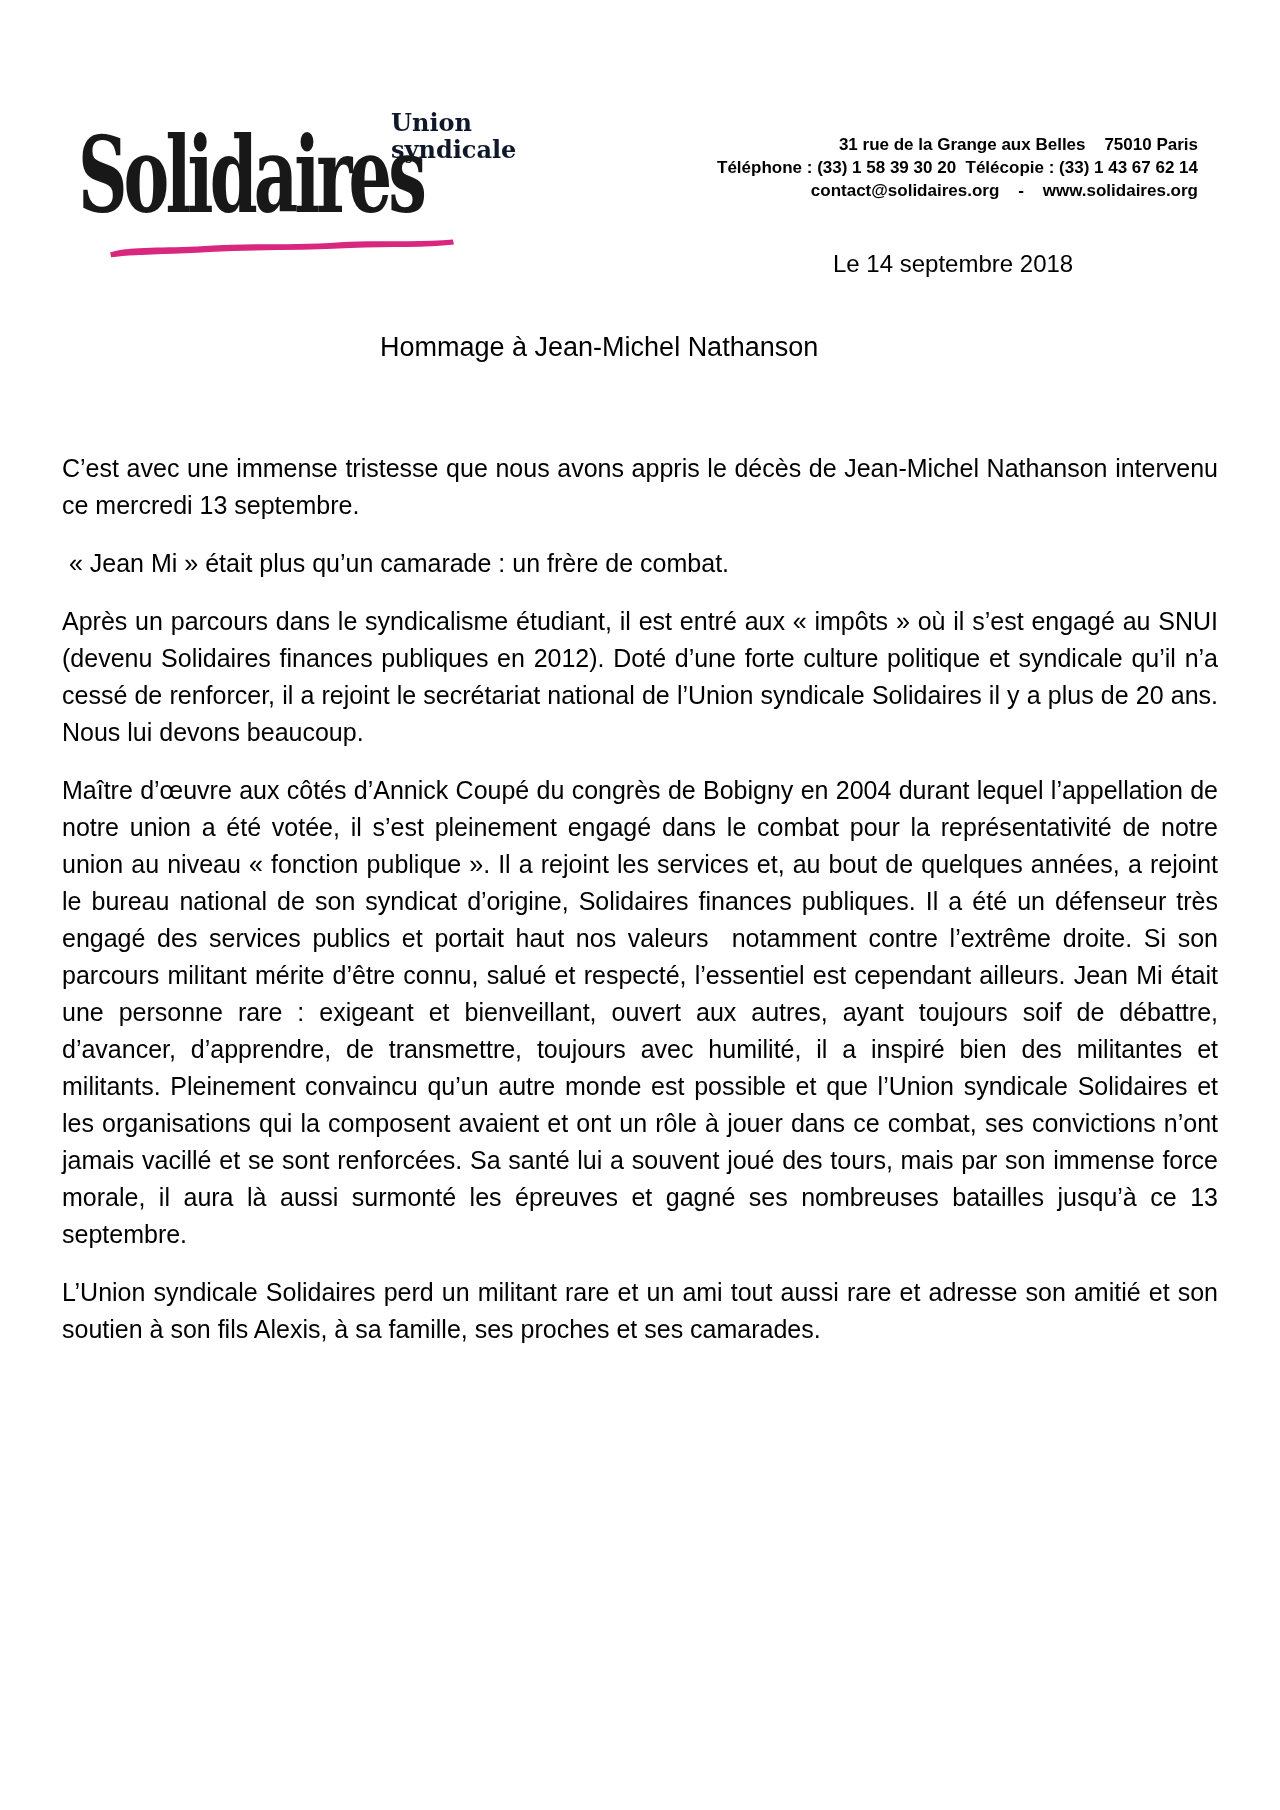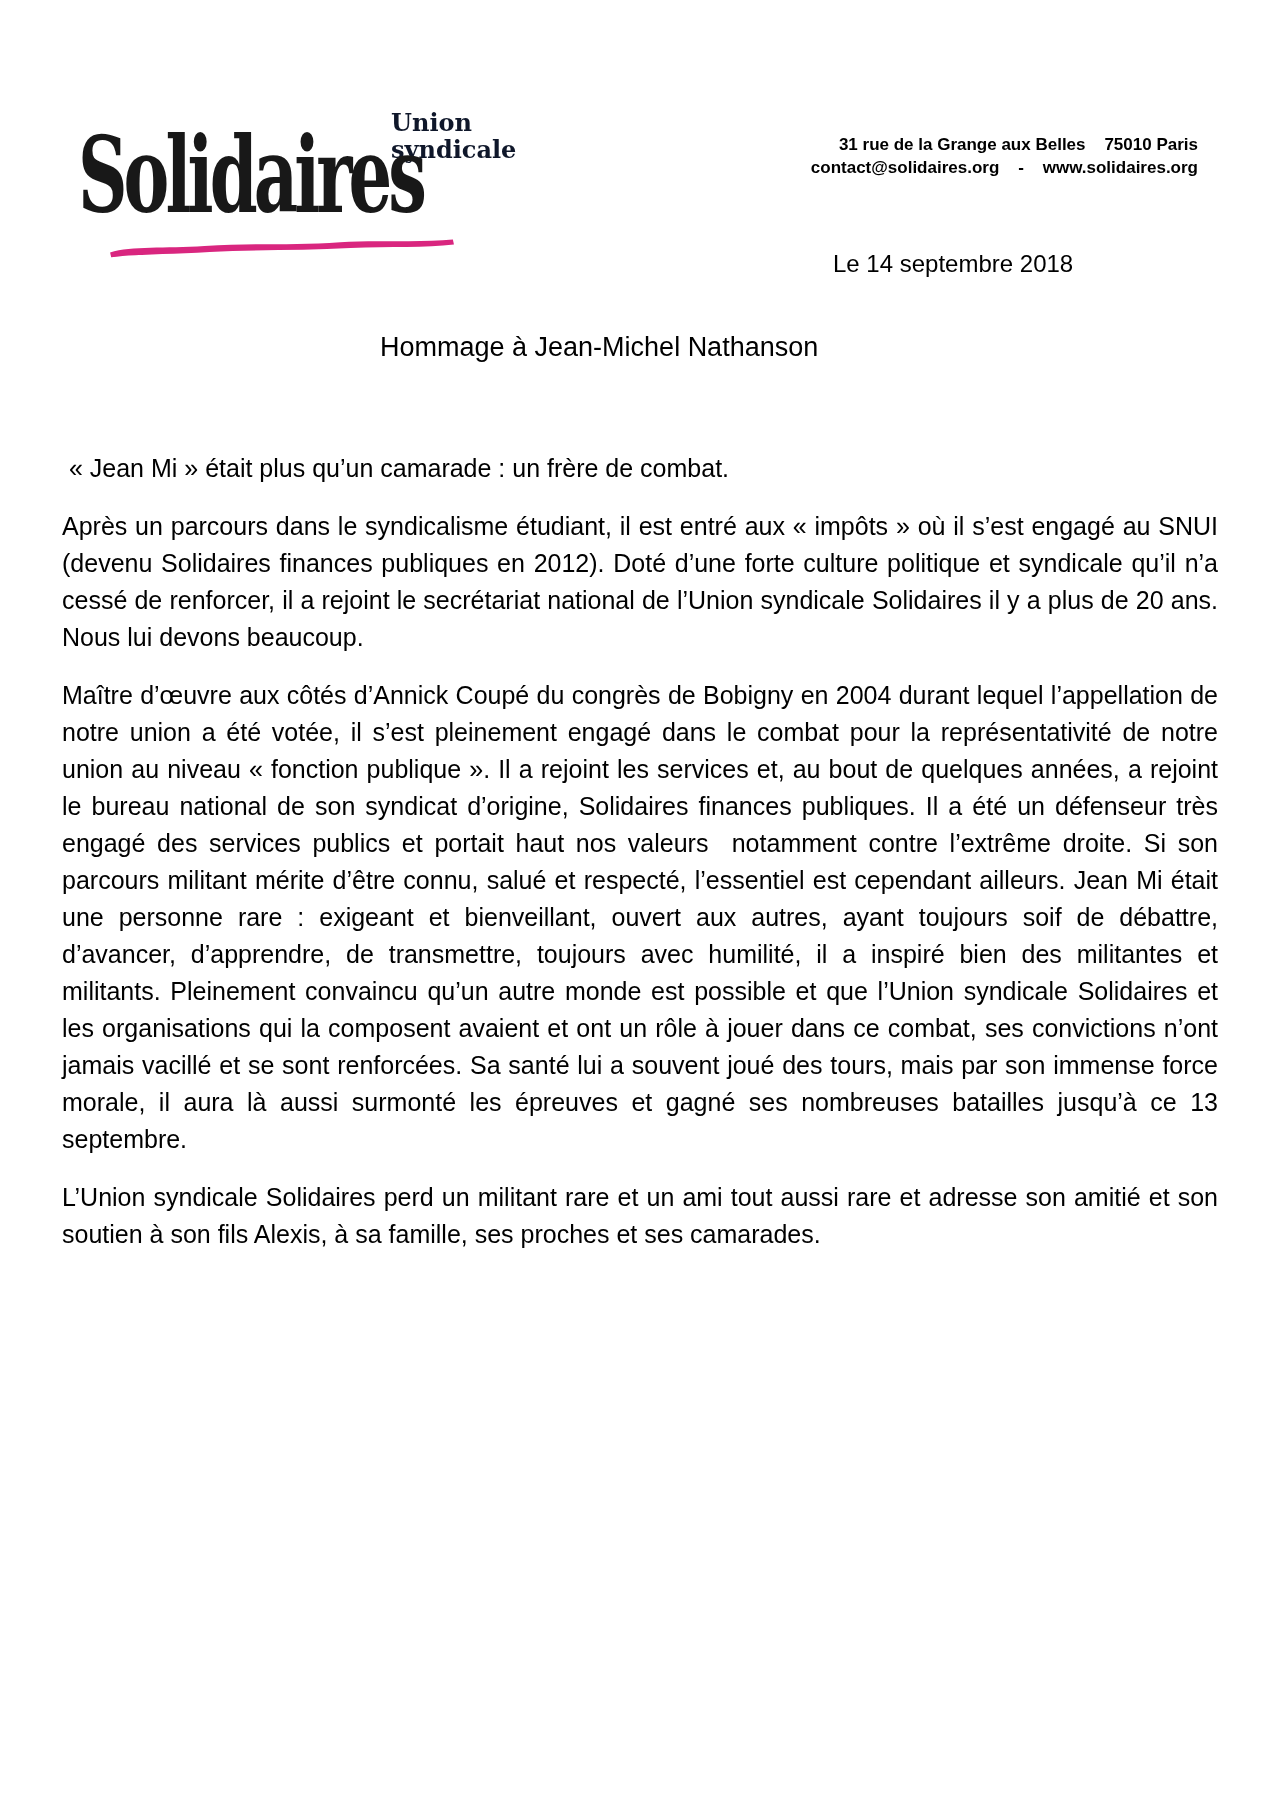--- a/index.html
+++ b/index.html
@@ -105,28 +105,30 @@
       <div>Union</div>
       <div>syndicale</div>
     </div>
     <div class="logo-wordmark">Solidaires</div>
     <svg class="logo-underline" viewBox="0 0 352 20" preserveAspectRatio="none">
       <path d="M6 13 C 28 7, 60 10, 100 8 C 150 5, 190 9, 235 6 C 270 4, 315 8, 347 5 L 348 10 C 320 13, 285 11, 245 12 C 200 14, 150 12, 105 14 C 65 16, 30 15, 7 18 Z" fill="#d9267f"></path>
     </svg>
 
     <div class="contact">
       <div>31 rue de la Grange aux Belles&nbsp;&nbsp;&nbsp;&nbsp;75010 Paris</div>
+      <div>Téléphone&nbsp;: (33) 1 58 39 30 20&nbsp;&nbsp;Télécopie&nbsp;: (33) 1 43 67 62 14</div>
       <div>contact@solidaires.org&nbsp;&nbsp;&nbsp;&nbsp;-&nbsp;&nbsp;&nbsp;&nbsp;www.solidaires.org</div>
     </div>
   </div>
 
   <div class="doc-date">Le 14 septembre 2018</div>
 
   <h1 class="doc-title">Hommage à Jean-Michel Nathanson</h1>
 
   <div class="doc-body">
+    <p>C’est avec une immense tristesse que nous avons appris le décès de Jean-Michel Nathanson intervenu ce mercredi 13 septembre.</p>
     <p>&nbsp;« Jean Mi » était plus qu’un camarade : un frère de combat.</p>
     <p>Après un parcours dans le syndicalisme étudiant, il est entré aux «&nbsp;impôts&nbsp;» où il s’est engagé au SNUI (devenu Solidaires finances publiques en 2012). Doté d’une forte culture politique et syndicale qu’il n’a cessé de renforcer, il a rejoint le secrétariat national de l’Union syndicale Solidaires il y a plus de 20 ans. Nous lui devons beaucoup.</p>
     <p>Maître d’œuvre aux côtés d’Annick Coupé du congrès de Bobigny en 2004 durant lequel l’appellation de notre union a été votée, il s’est pleinement engagé dans le combat pour la représentativité de notre union au niveau «&nbsp;fonction publique&nbsp;». Il a rejoint les services et, au bout de quelques années, a rejoint le bureau national de son syndicat d’origine, Solidaires finances publiques. Il a été un défenseur très engagé des services publics et portait haut nos valeurs &nbsp;notamment contre l’extrême droite. Si son parcours militant mérite d’être connu, salué et respecté, l’essentiel est cependant ailleurs. Jean Mi était une personne rare&nbsp;: exigeant et bienveillant, ouvert aux autres, ayant toujours soif de débattre, d’avancer, d’apprendre, de transmettre, toujours avec humilité, il a inspiré bien des militantes et militants. Pleinement convaincu qu’un autre monde est possible et que l’Union syndicale Solidaires et les organisations qui la composent avaient et ont un rôle à jouer dans ce combat, ses convictions n’ont jamais vacillé et se sont renforcées. Sa santé lui a souvent joué des tours, mais par son immense force morale, il aura là aussi surmonté les épreuves et gagné ses nombreuses batailles jusqu’à ce 13 septembre.</p>
     <p>L’Union syndicale Solidaires perd un militant rare et un ami tout aussi rare et adresse son amitié et son soutien à son fils Alexis, à sa famille, ses proches et ses camarades.</p>
   </div>
 
 </div>
 
 </body></html>

